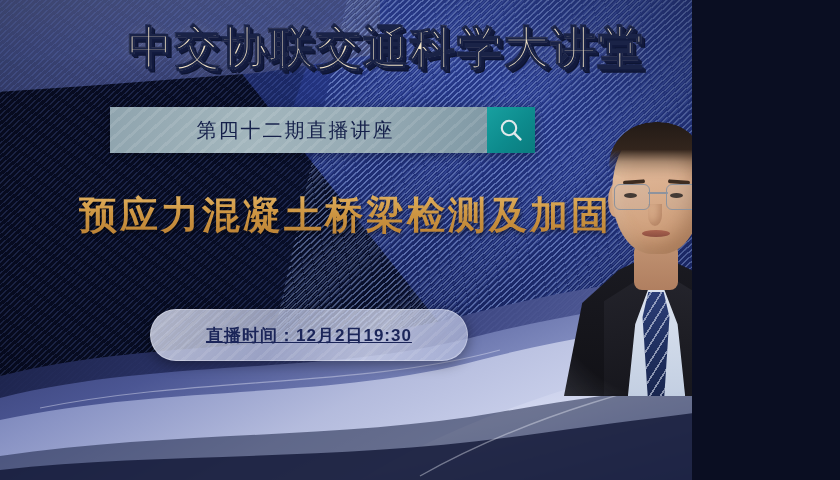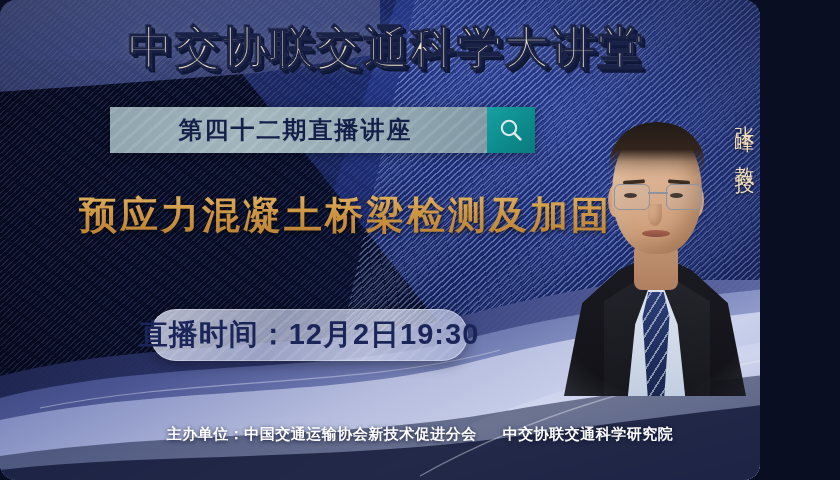--- a/index.html
+++ b/index.html
@@ -2,27 +2,26 @@
 <html><head>
 <meta charset="utf-8">
 <style>
   html, body {
     margin: 0;
     padding: 0;
     background: #0a0e22;
   }
   #poster {
     position: relative;
-    width: 760px;
+    width: 692px;
     height: 480px;
     overflow: hidden;
     font-family: "Liberation Sans", "DejaVu Sans", sans-serif;
     background: #060a1e;
     user-select: none;
-    border-radius: 16px;
   }
 
   
   .bg-base {
     position: absolute;
     inset: 0;
     background:
       radial-gradient(ellipse 520px 330px at 78% 18%, #2b3f92 0%, #1a2a6b 38%, rgba(10,15,48,0) 76%),
       radial-gradient(ellipse 700px 420px at 12% 8%, #27316e 0%, rgba(12,18,54,0) 70%),
       linear-gradient(160deg, #1b2250 0%, #0d1336 32%, #060a22 58%, #040716 100%);
@@ -215,22 +214,22 @@
     position: relative;
     background:
       repeating-linear-gradient(-42deg, rgba(255,255,255,.10) 0 3px, rgba(255,255,255,0) 3px 10px),
       linear-gradient(100deg, #8fa4ae 0%, #a3b6bd 38%, #93a8b2 72%, #8099a5 100%);
     display: flex;
     align-items: center;
     justify-content: center;
     padding-right: 6px;
   }
   .sub-bar-text {
-    font-size: 24px;
-    font-weight: 700;
+    font-size: 20px;
+    font-weight: 400;
     letter-spacing: 2px;
     color: #15204a;
     white-space: nowrap;
   }
   .sub-bar-search {
     width: 48px;
     background: linear-gradient(135deg, #18a0a0 0%, #0d8b8d 55%, #0a7b7e 100%);
     display: flex; align-items: center; justify-content: center;
   }
   .sub-bar-search svg { display: block; }
@@ -258,25 +257,26 @@
     left: 150px; top: 309px;
     width: 318px; height: 52px;
     display: flex; align-items: center; justify-content: center;
     background:
       repeating-linear-gradient(-42deg, rgba(255,255,255,.09) 0 3px, rgba(255,255,255,0) 3px 10px),
       linear-gradient(120deg, rgba(222,226,244,.80) 0%, rgba(196,203,230,.72) 40%, rgba(214,219,240,.78) 70%, rgba(182,190,222,.70) 100%);
     border-radius: 26px;
     box-shadow: 0 0 0 1px rgba(255,255,255,.30) inset, 0 3px 14px rgba(0,0,0,.40);
   }
   .time-pill-text {
-    font-size: 29px;
+    font-size: 17px;
     font-weight: 700;
     letter-spacing: 1px;
     color: #1b2559;
     white-space: nowrap;
+    text-decoration: underline;
   }
 
   
   .v-col {
     position: absolute;
     writing-mode: vertical-rl;
     text-orientation: upright;
     color: #f0ddbb;
     font-weight: 400;
     white-space: nowrap;
@@ -404,17 +404,14 @@
 
   <div class="headline">预应力混凝土桥梁检测及加固</div>
 
   <div class="time-pill">
     <span class="time-pill-text">直播时间：12月2日19:30</span>
   </div>
 
   <div class="v-col v-affil">山东大学齐鲁交通学院</div>
   <div class="v-col v-name">张峰　教授</div>
 
-  <div class="footer">
-    <span>主办单位：</span><span>中国交通运输协会新技术促进分会</span><span class="gap"></span><span>中交协联交通科学研究院</span>
-  </div>
 
 </div>
 
 </body></html>

